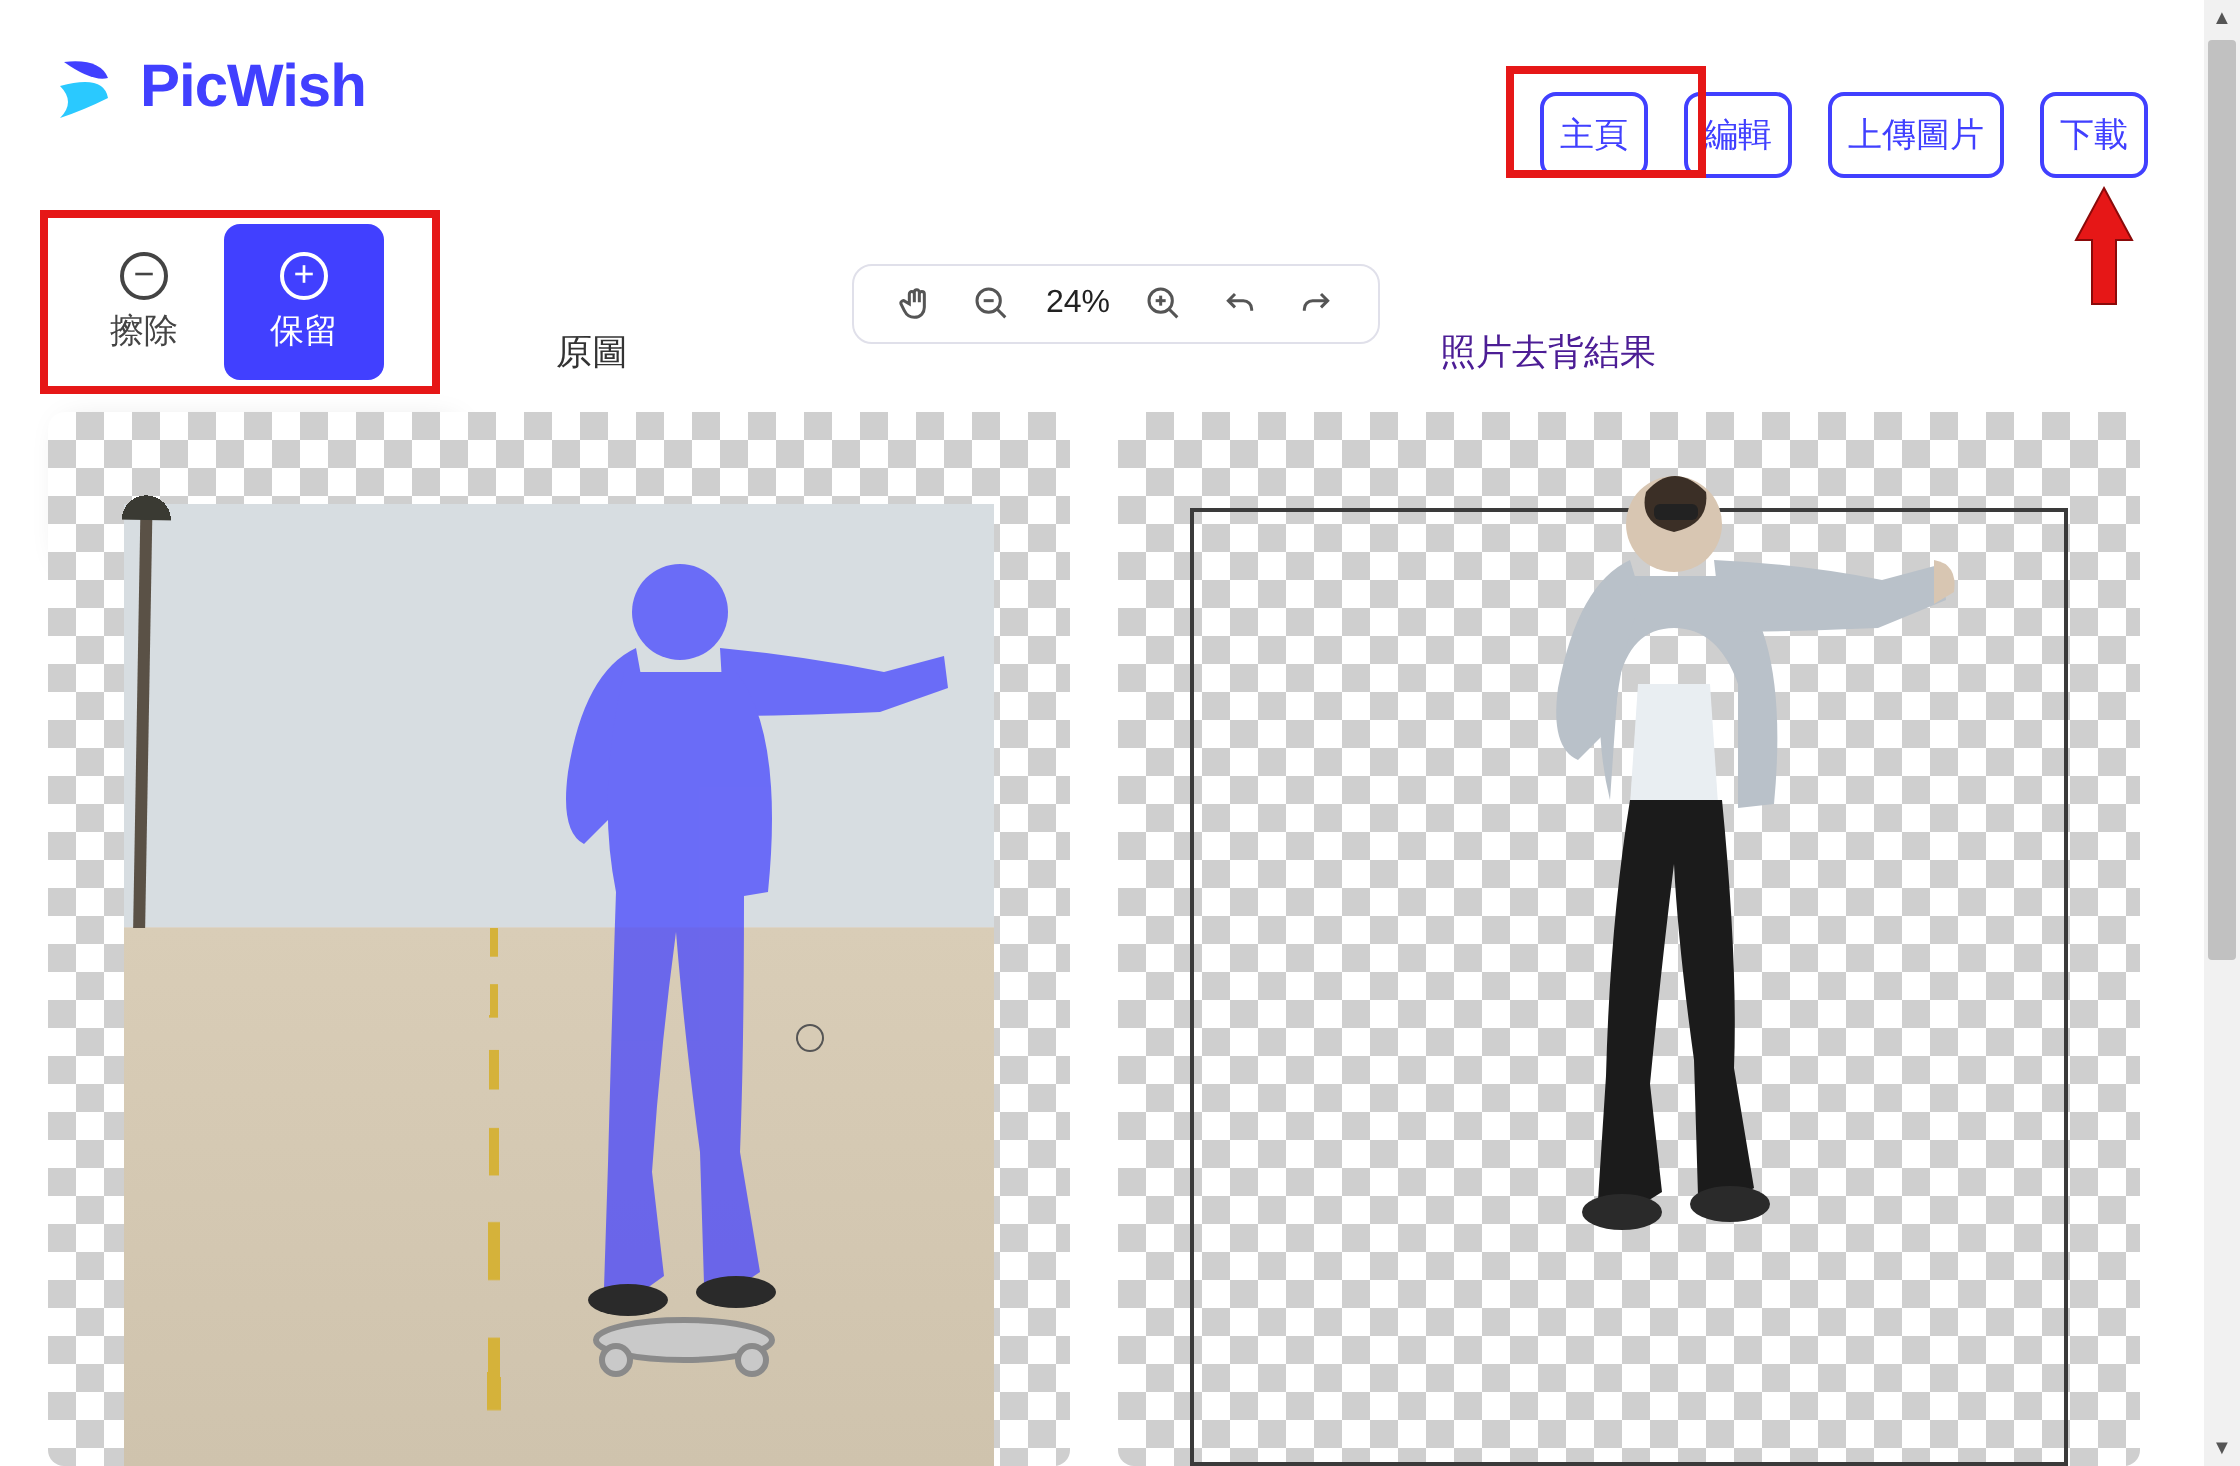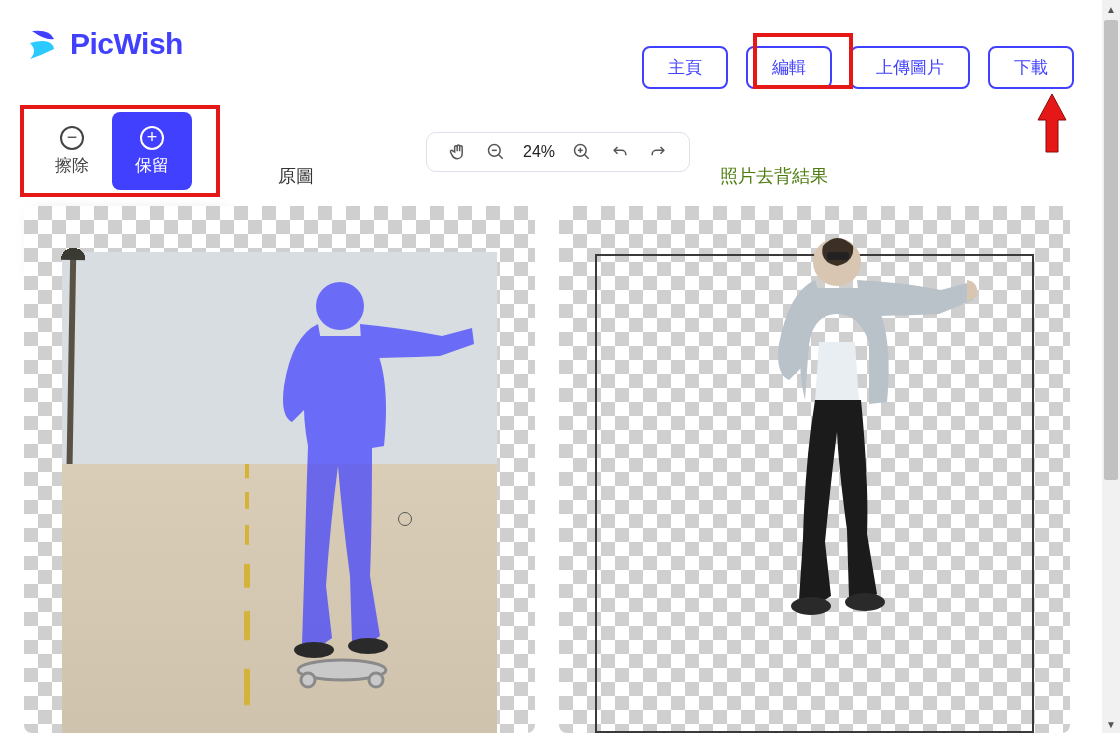--- a/index.html
+++ b/index.html
@@ -68,21 +68,21 @@
 .nav {
   display: flex;
   gap: 18px;
   align-items: center;
 }
 .nav-btn {
   border: 2px solid #4140ff;
   background: #fff;
   color: #4140ff;
   font-size: 17px;
-  padding: 8px 24px;
+  padding: 8px 8px;
   border-radius: 8px;
   cursor: pointer;
   margin-top: 45px;
 }
 .red-box {
   position: absolute;
   border: 4px solid #e61717;
   pointer-events: none;
 }
 .red-box-edit {
@@ -202,21 +202,21 @@
   left: 266px;
   font-size: 18px;
   color: #333;
   margin-left: 12px;
 }
 .label-result {
   position: absolute;
   top: 56px;
   left: 720px;
   font-size: 18px;
-  color: #4d7c0f;
+  color: #4c1d95;
 }
 
 .canvas-row {
   position: absolute;
   top: 206px;
   left: 24px;
   right: 32px;
   bottom: 0;
   display: flex;
   gap: 24px;

